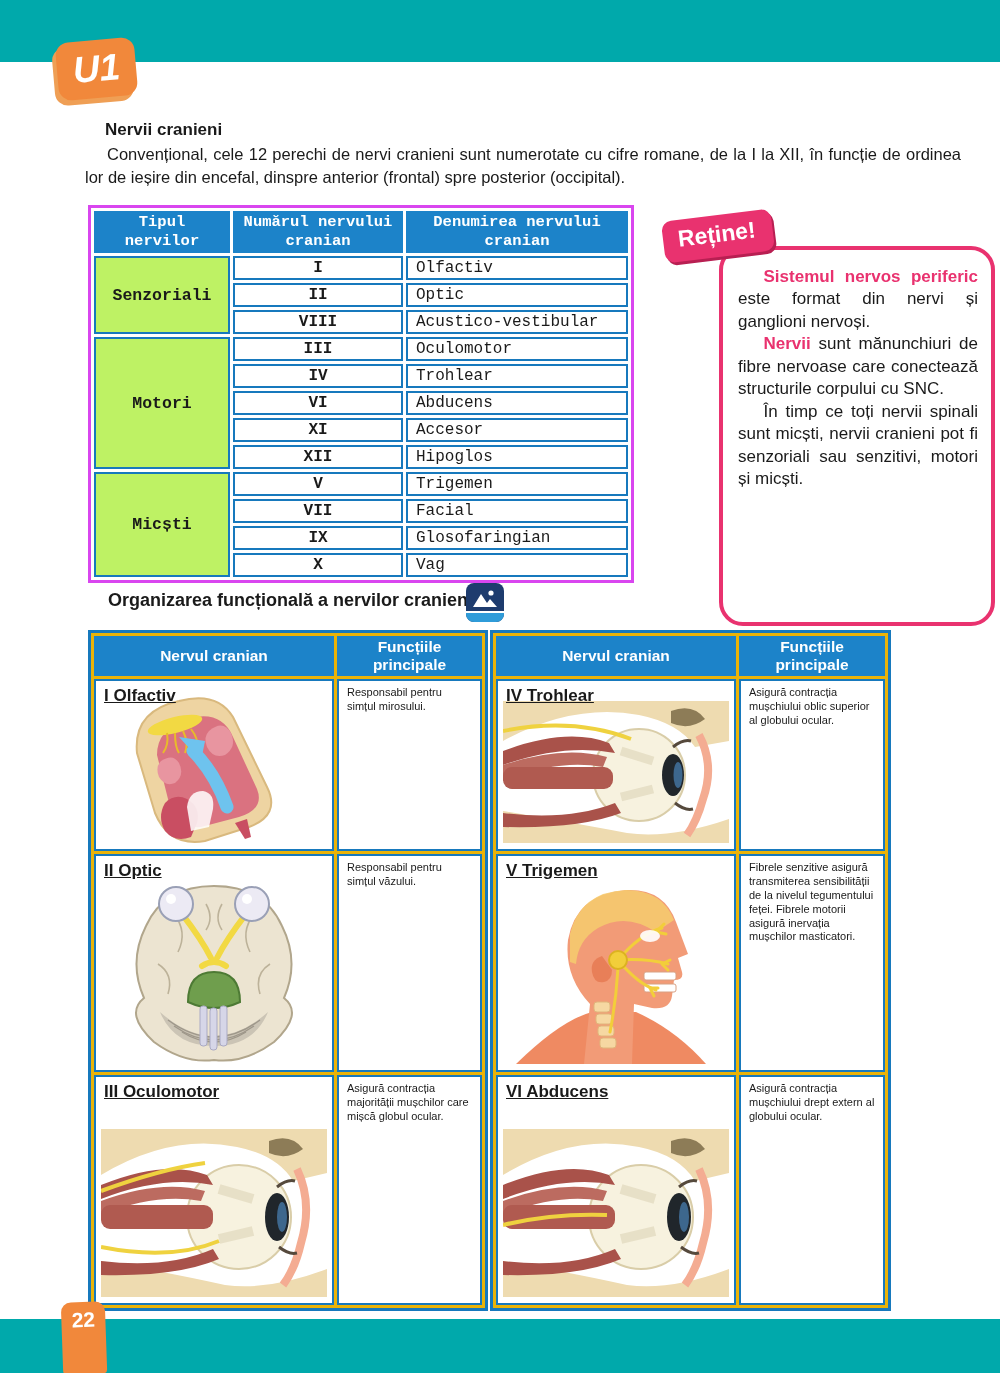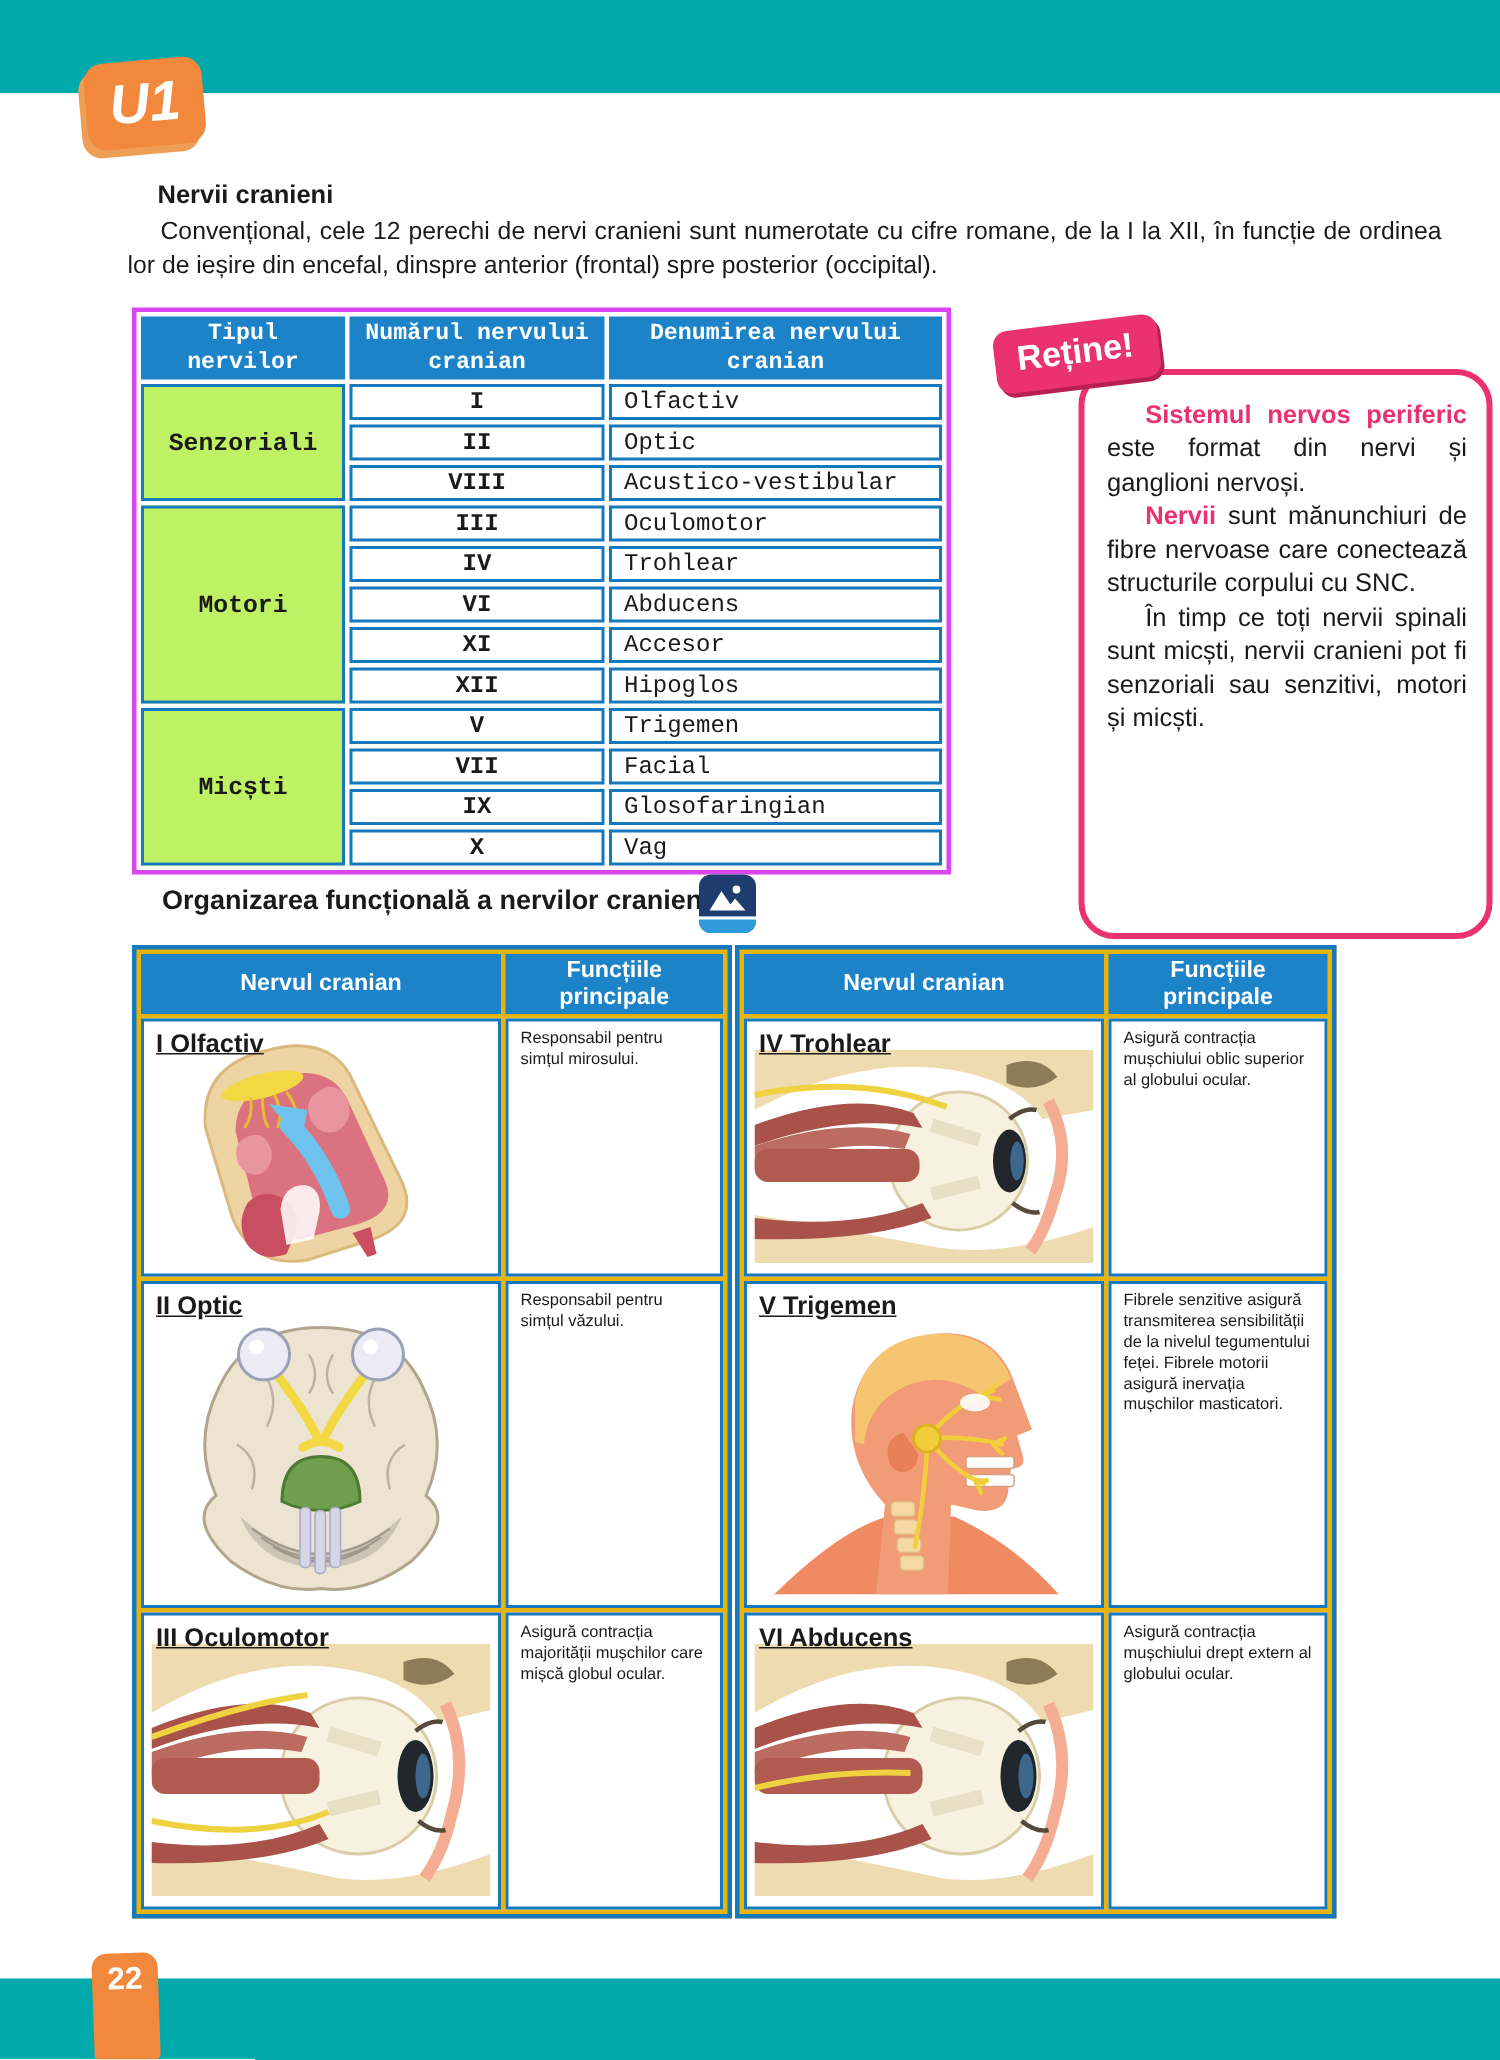--- a/index.html
+++ b/index.html
@@ -71,21 +71,21 @@
     background:#1c83c9; color:#ffffff; font-size:15.5px; font-weight:bold;
     height:36px; text-align:center; vertical-align:middle; line-height:1.15; padding:2px 4px;
   }
   table.t2 td { border:2px solid #1779bd; vertical-align:top; background:#ffffff; }
   td.img-cell { background:#c8daee; position:relative; padding:0; overflow:hidden; }
   .cell-label { position:relative; z-index:2; font-weight:bold; font-size:17px; padding:5px 8px 0 8px;text-decoration:underline; }
   .cell-art { position:absolute; left:0; right:0; bottom:2px; text-align:center; z-index:1; }
   td.fn-cell { font-size:11px; line-height:1.27; padding:5px 8px; }
   tr.r1 td { height:172px; }
   tr.r2 td { height:218px; }
-  tr.r3 td { height:198px; }
+  tr.r3 td { height:230px; }
 
   
   .page-tab {
     position:absolute; left:62px; top:1302px; width:44px; height:72px;
     background:#f1883b; border-radius:10px 10px 4px 4px; transform:rotate(-2deg);
     color:#ffffff; font-weight:bold; font-size:21px; text-align:center; padding-top:6px; z-index:2;
   }
 </style>
 </head>
 <body>

